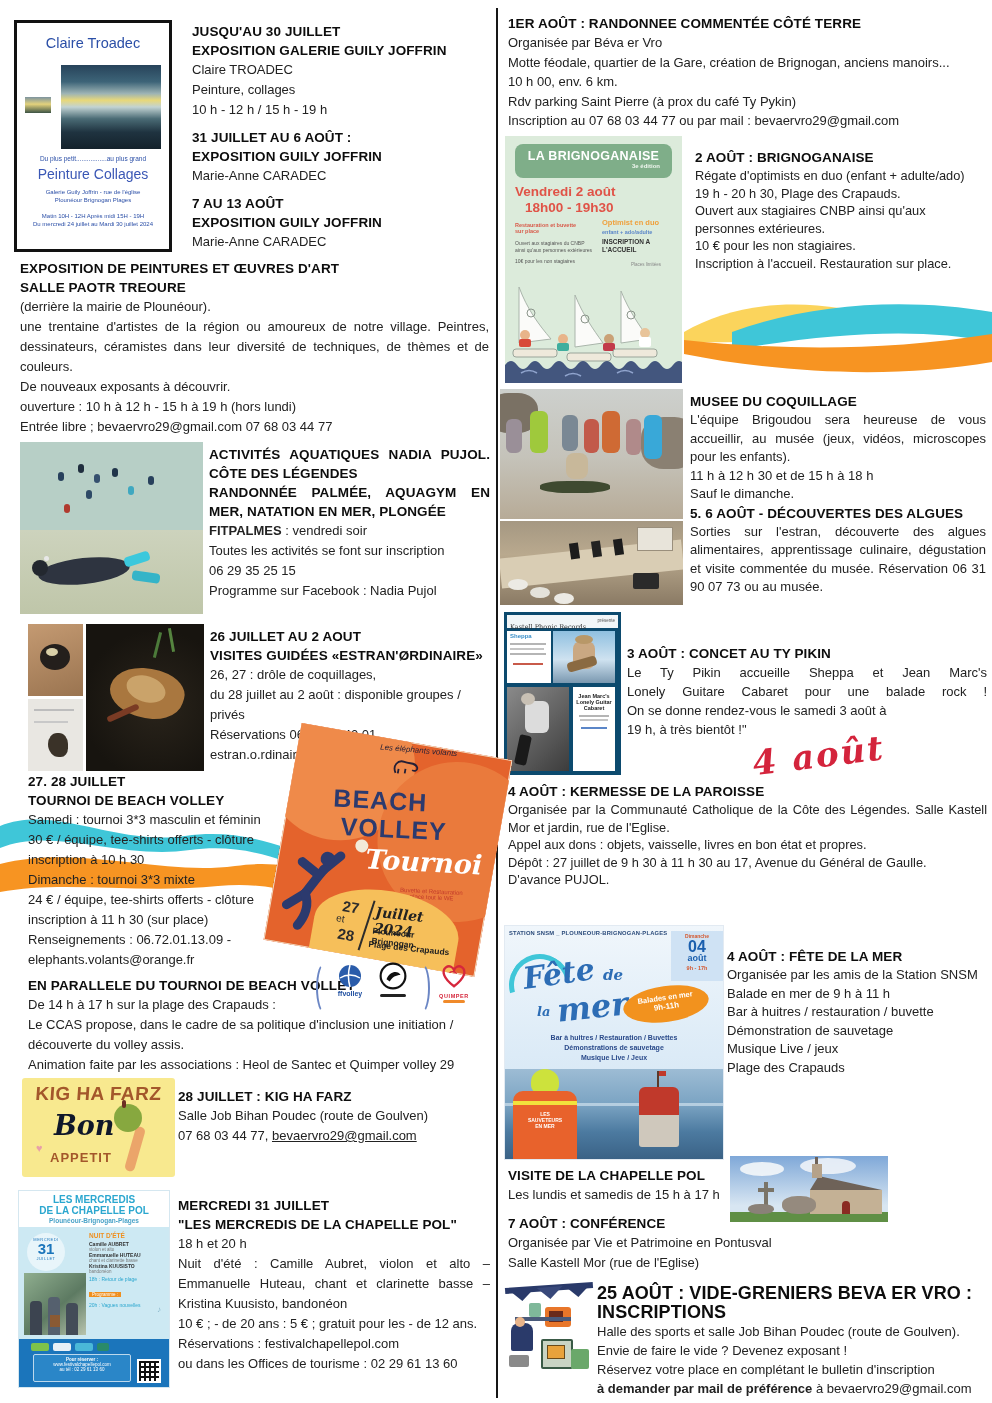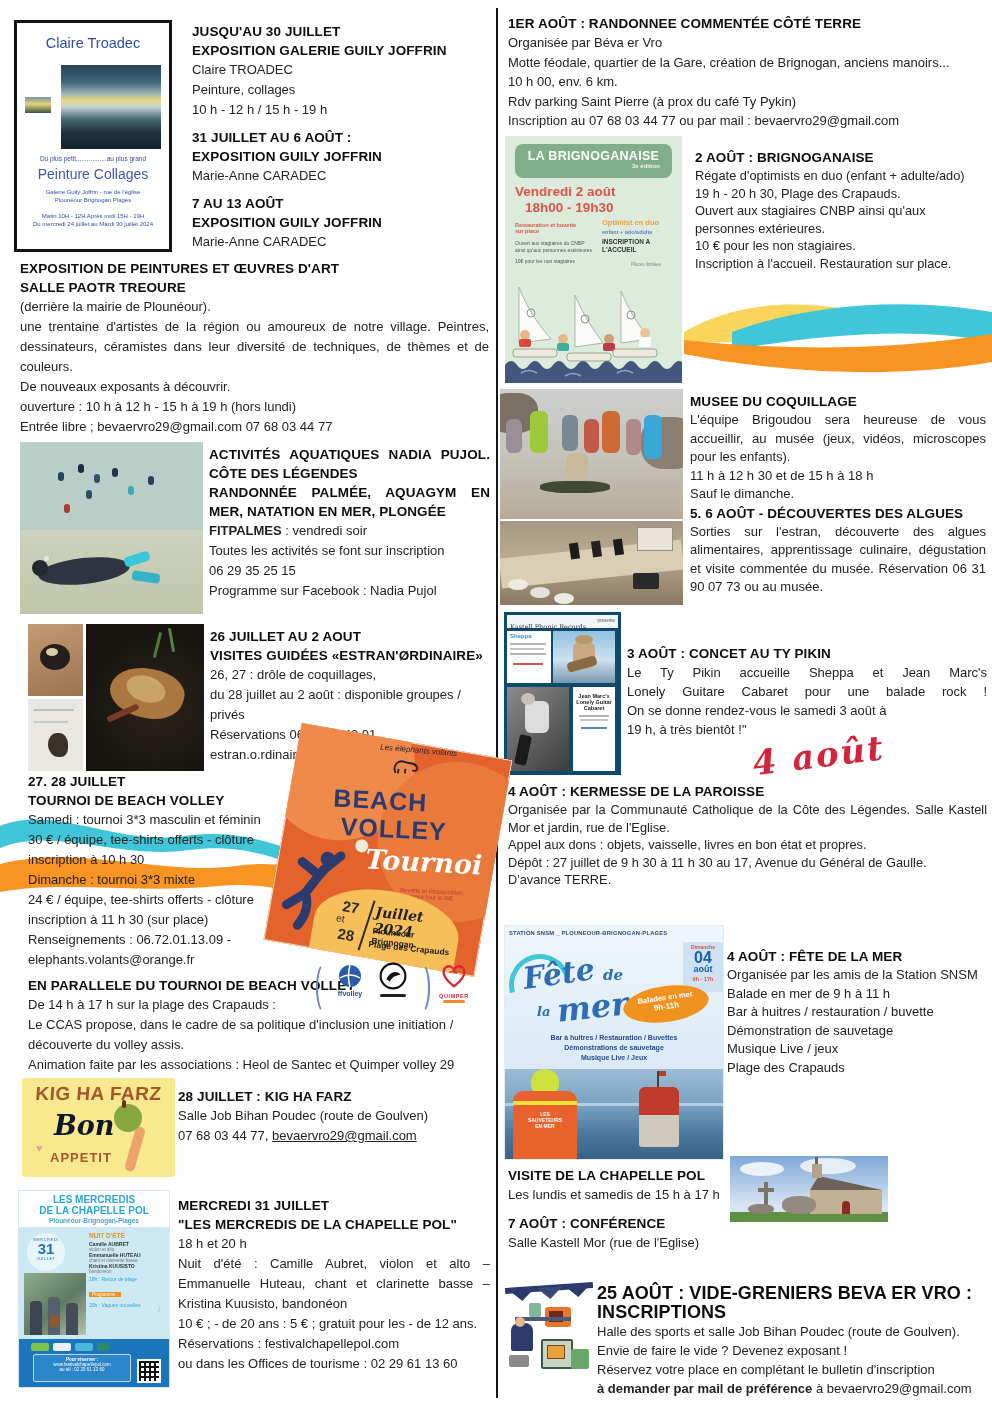--- a/index.html
+++ b/index.html
@@ -413,26 +413,26 @@
     <div class="t">19 h, à très bientôt !"</div>
   </div>
 
   <div class="sec script" style="left:752px;top:730px;width:220px;font-size:34px;color:#d4243c;transform:rotate(-7deg);letter-spacing:2px;">4 août</div>
 
   <div class="sec lh175" style="left:508px;top:782px;width:479px;">
     <div class="h">4 AOÛT : KERMESSE DE LA PAROISSE</div>
     <div class="t just">Organisée par la Communauté Catholique de la Côte des Légendes. Salle Kastell Mor et jardin, rue de l'Eglise.</div>
     <div class="t">Appel aux dons : objets, vaisselle, livres en bon état et propres.</div>
     <div class="t">Dépôt : 27 juillet de 9 h 30 à 11 h 30 au 17, Avenue du Général de Gaulle.</div>
-    <div class="t">D'avance TERRE.</div>
+    <div class="t">D'avance PUJOL.</div>
   </div>
 
   <div class="sec" style="left:504px;top:925px;width:218px;height:233px;background:linear-gradient(180deg,#f0f6fb,#dcebf7 55%,#cfe2f0);overflow:hidden;border:1px solid #e2eaf2;">
     <div style="position:absolute;left:4px;top:4px;font-size:5.8px;font-weight:800;color:#2a4a7a;letter-spacing:.2px;">STATION SNSM _ PLOUNEOUR-BRIGNOGAN-PLAGES</div>
-    <div style="position:absolute;right:0;top:16px;width:40px;height:50px;background:#cfe2f4;text-align:center;">
+    <div style="position:absolute;right:0;top:5px;width:52px;height:50px;background:#cfe2f4;text-align:center;">
       <div style="font-size:5px;color:#d4572e;font-weight:700;margin-top:2px;">Dimanche</div>
       <div style="font-size:16px;font-weight:800;color:#1b5fae;line-height:15px;">04</div>
       <div style="font-size:9px;font-weight:800;color:#1b5fae;line-height:9px;">août</div>
       <div style="font-size:5.5px;color:#d4572e;font-weight:700;margin-top:2px;">9h - 17h</div>
     </div>
     <i style="position:absolute;left:4px;top:28px;width:52px;height:52px;border:5px solid #3fc6d8;border-bottom-color:transparent;border-right-color:transparent;border-radius:50%;transform:rotate(30deg);"></i>
     <div class="script" style="position:absolute;left:18px;top:30px;font-size:30px;color:#2d6db5;transform:rotate(-8deg);">Fête</div>
     <div class="script" style="position:absolute;left:98px;top:40px;font-size:15px;color:#2d6db5;">de</div>
     <div class="script" style="position:absolute;left:32px;top:78px;font-size:13px;color:#2d6db5;">la</div>
     <div class="script" style="position:absolute;left:52px;top:62px;font-size:32px;color:#2d6db5;transform:rotate(-6deg);">mer</div>
@@ -488,20 +488,21 @@
       <i style="position:absolute;left:32px;bottom:0;width:8px;height:13px;background:#8a2a22;border-radius:4px 4px 0 0;"></i>
     </div>
     <i style="position:absolute;left:34px;bottom:16px;width:4px;height:24px;background:#7a7468;"></i>
     <i style="position:absolute;left:28px;bottom:30px;width:16px;height:4px;background:#7a7468;"></i>
     <i style="position:absolute;left:52px;bottom:8px;width:34px;height:18px;background:#958a7e;border-radius:45%;"></i>
     <i style="position:absolute;left:18px;bottom:8px;width:26px;height:10px;background:#8a8178;border-radius:45%;"></i>
   </div>
 
   <div class="sec lh195" style="left:508px;top:1214px;width:420px;">
     <div class="h">7 AOÛT : CONFÉRENCE</div>
+    <div class="t">Organisée par Vie et Patrimoine en Pontusval</div>
     <div class="t">Salle Kastell Mor (rue de l'Eglise)</div>
   </div>
 
   <div class="sec" style="left:505px;top:1283px;width:88px;height:95px;">
     <i style="position:absolute;left:0;top:2px;width:88px;height:6px;background:#2a3a6a;transform:rotate(-4deg);"></i>
     <i style="position:absolute;left:4px;top:6px;width:0;height:0;border-left:13px solid transparent;border-right:13px solid transparent;border-top:12px solid #2a3a6a;transform:rotate(-4deg);"></i>
     <i style="position:absolute;left:32px;top:4px;width:0;height:0;border-left:13px solid transparent;border-right:13px solid transparent;border-top:12px solid #38487a;transform:rotate(-4deg);"></i>
     <i style="position:absolute;left:60px;top:2px;width:0;height:0;border-left:13px solid transparent;border-right:13px solid transparent;border-top:12px solid #2a3a6a;transform:rotate(-4deg);"></i>
     <i style="position:absolute;left:40px;top:24px;width:26px;height:20px;background:#e8762a;border-radius:3px;"></i>
     <i style="position:absolute;left:44px;top:28px;width:14px;height:11px;background:#6a2a1a;"></i>

